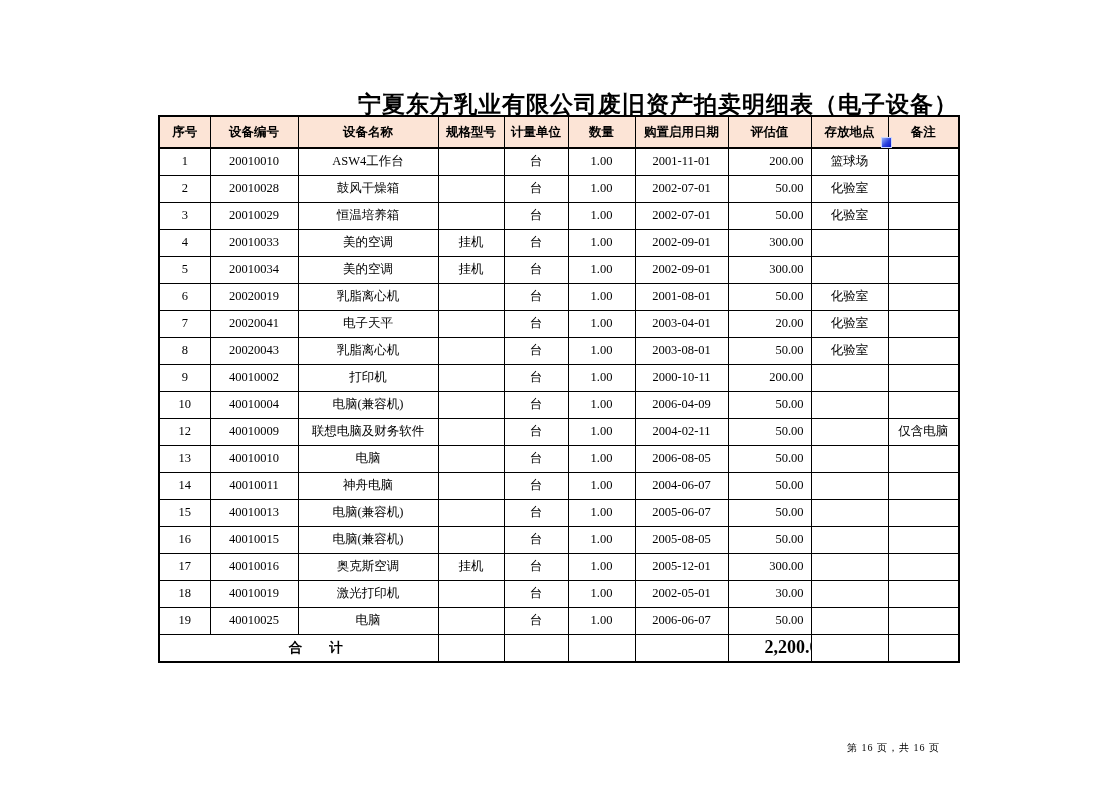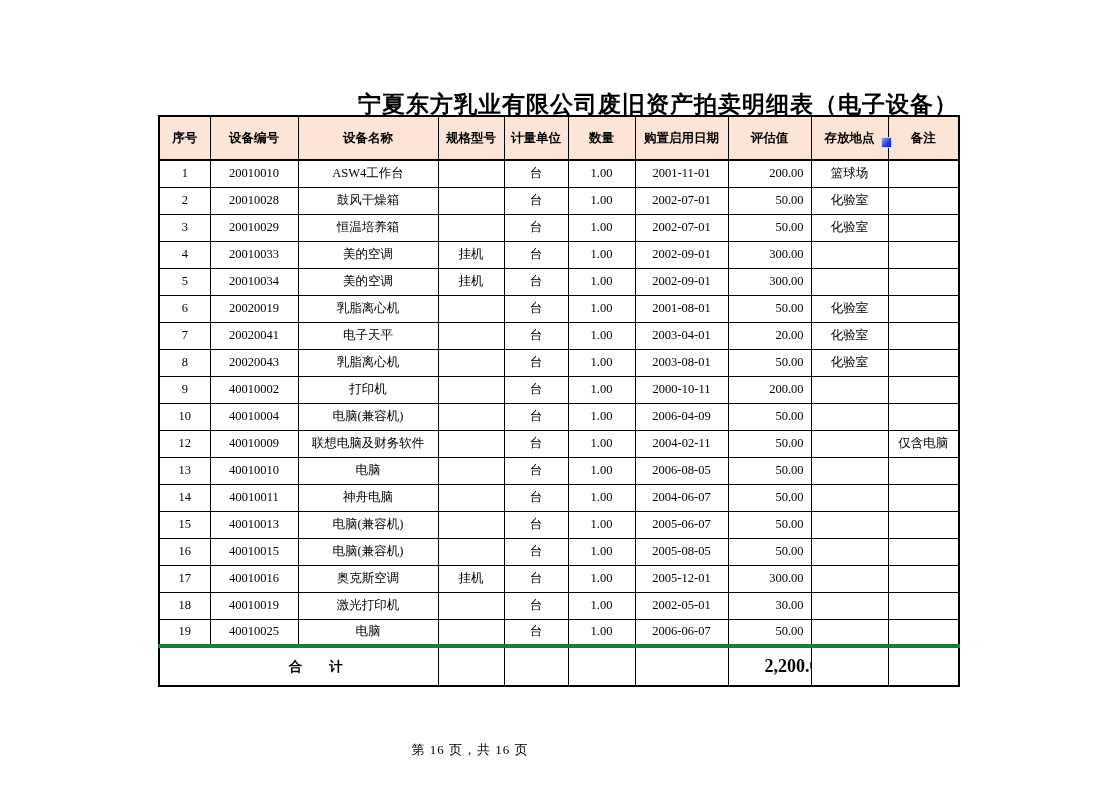--- a/index.html
+++ b/index.html
@@ -43,29 +43,29 @@
     vertical-align: middle;
     font-size: 12.5px;
     white-space: nowrap;
     overflow: hidden;
     box-sizing: border-box;
   }
   .asset-table thead th {
     background: #fce4d6;
     font-family: "Liberation Sans", sans-serif;
     font-weight: bold;
-    height: 44px;
+    height: 32px;
     border-bottom: 2px solid #000;
   }
   .asset-table tbody td { height: 27px; }
   .asset-table td.col-value {
     text-align: right;
     padding-right: 7px;
   }
-  .asset-table tfoot td { height: 40px; border-top: 4px solid #15803d; padding-left: 36px; }
+  .asset-table tfoot td { height: 28px; border-top: 1px solid #15803d; padding-left: 36px; }
   .asset-table .total-label {
     font-family: "Liberation Sans", sans-serif;
     font-weight: bold;
     font-size: 13.5px;
     text-align: center;
   }
   .asset-table .total-value {
     font-weight: bold;
     font-size: 18px;
   }
@@ -77,22 +77,22 @@
     height: 11px;
     box-sizing: border-box;
     border: 1px solid #c9d6ff;
     background: linear-gradient(135deg, #96b1f8 0%, #2a41dd 55%, #0a16c4 100%);
   }
   .page-footer {
     position: absolute;
     top: 741px;
     left: 0;
     width: 940px;
-    text-align: center;
-    font-size: 13px;
+    text-align: right;
+    font-size: 10px;
     letter-spacing: 1px;
   }
 </style>
 </head>
 <body>
 
 <div class="page-title">宁夏东方乳业有限公司废旧资产拍卖明细表（电子设备）</div>
 
 <table class="asset-table">
   <colgroup>

